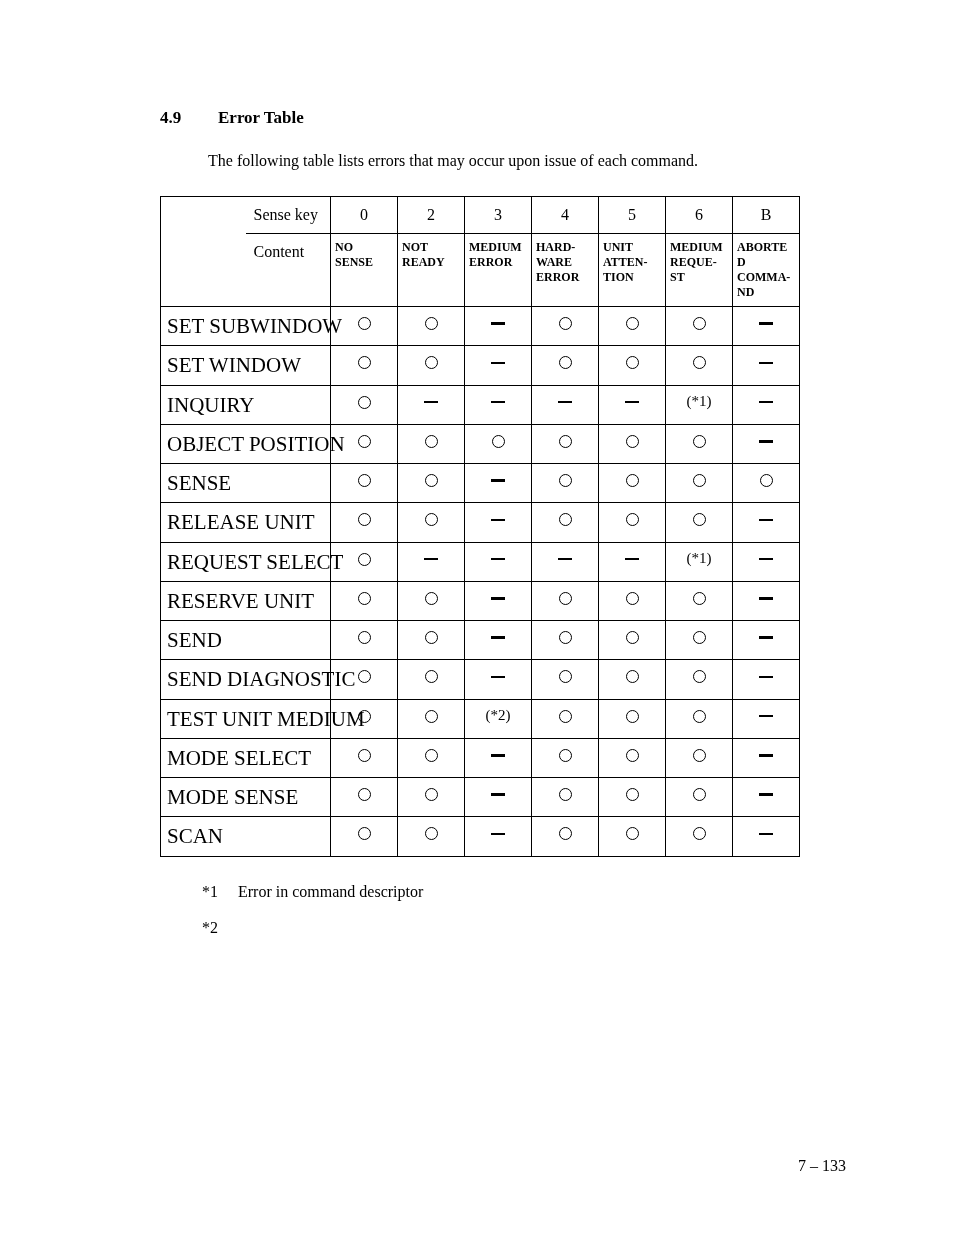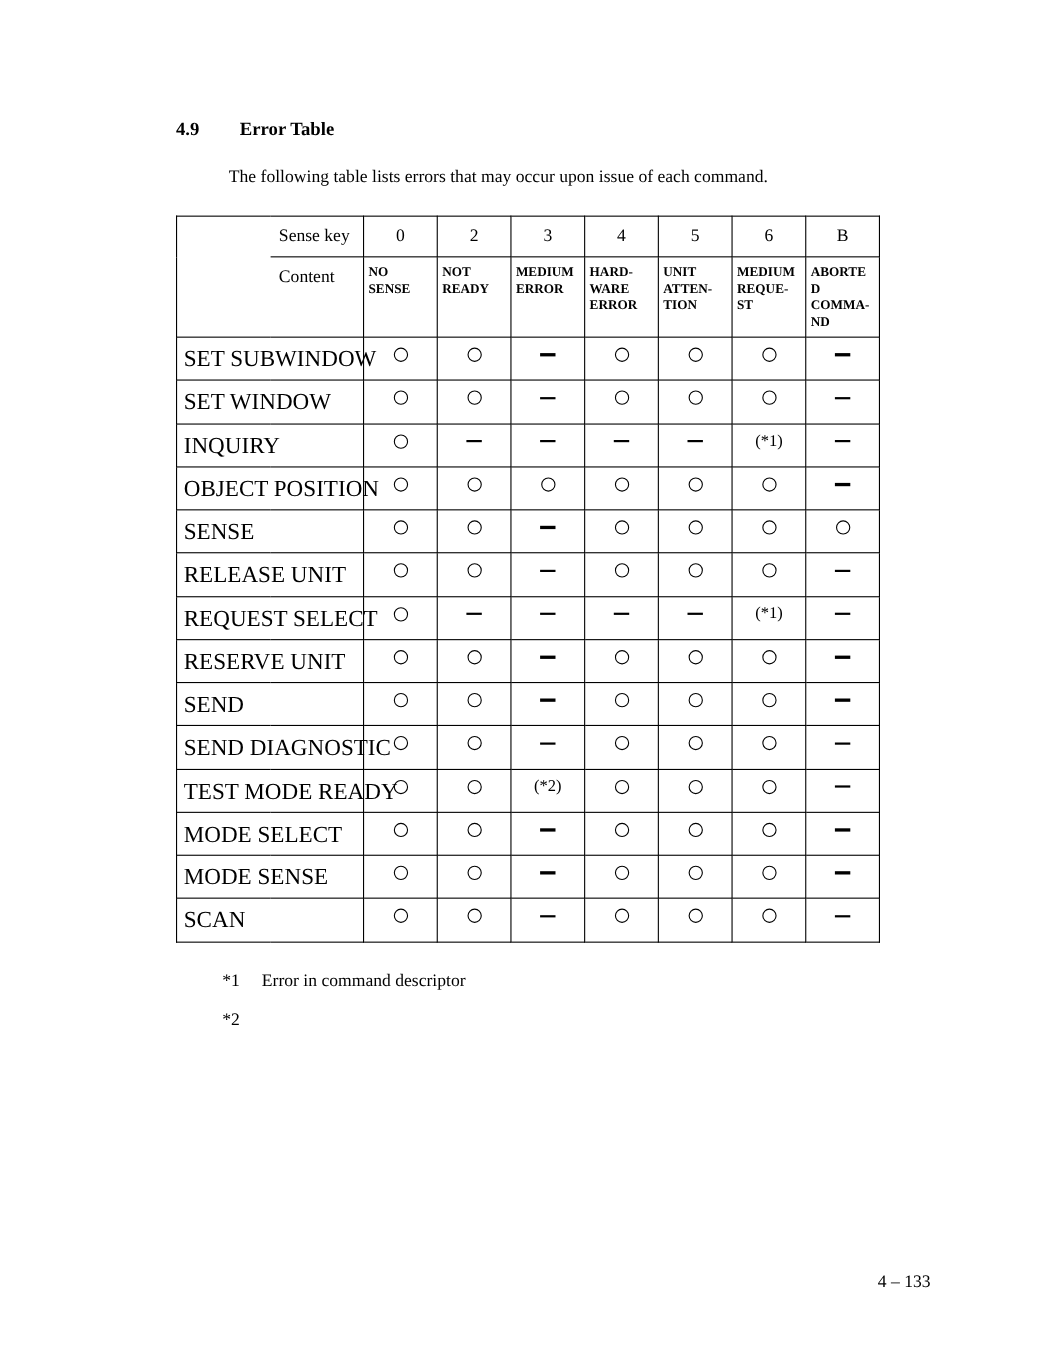--- a/index.html
+++ b/index.html
@@ -246,21 +246,21 @@
           <td class="cmd" colspan="2">SEND DIAGNOSTIC</td>
           <td class="mark"><span class="circle"></span></td>
           <td class="mark"><span class="circle"></span></td>
           <td class="mark"><span class="dash"></span></td>
           <td class="mark"><span class="circle"></span></td>
           <td class="mark"><span class="circle"></span></td>
           <td class="mark"><span class="circle"></span></td>
           <td class="mark"><span class="dash"></span></td>
         </tr>
         <tr>
-          <td class="cmd" colspan="2">TEST MODE READY</td>
+          <td class="cmd" colspan="2">TEST UNIT MEDIUM</td>
           <td class="mark"><span class="circle"></span></td>
           <td class="mark"><span class="circle"></span></td>
           <td class="mark"><span class="note-txt">(*2)</span></td>
           <td class="mark"><span class="circle"></span></td>
           <td class="mark"><span class="circle"></span></td>
           <td class="mark"><span class="circle"></span></td>
           <td class="mark"><span class="dash"></span></td>
         </tr>
         <tr>
           <td class="cmd" colspan="2">MODE SELECT</td>
@@ -300,13 +300,13 @@
         <div class="note-key">*1</div>
         <div>Error in command descriptor</div>
       </div>
       <div class="note-row">
         <div class="note-key">*2</div>
       </div>
     </div>
 
 </div>
 
-<div class="page-num">4 – 133</div>
+<div class="page-num">7 – 133</div>
 
 </body></html>

